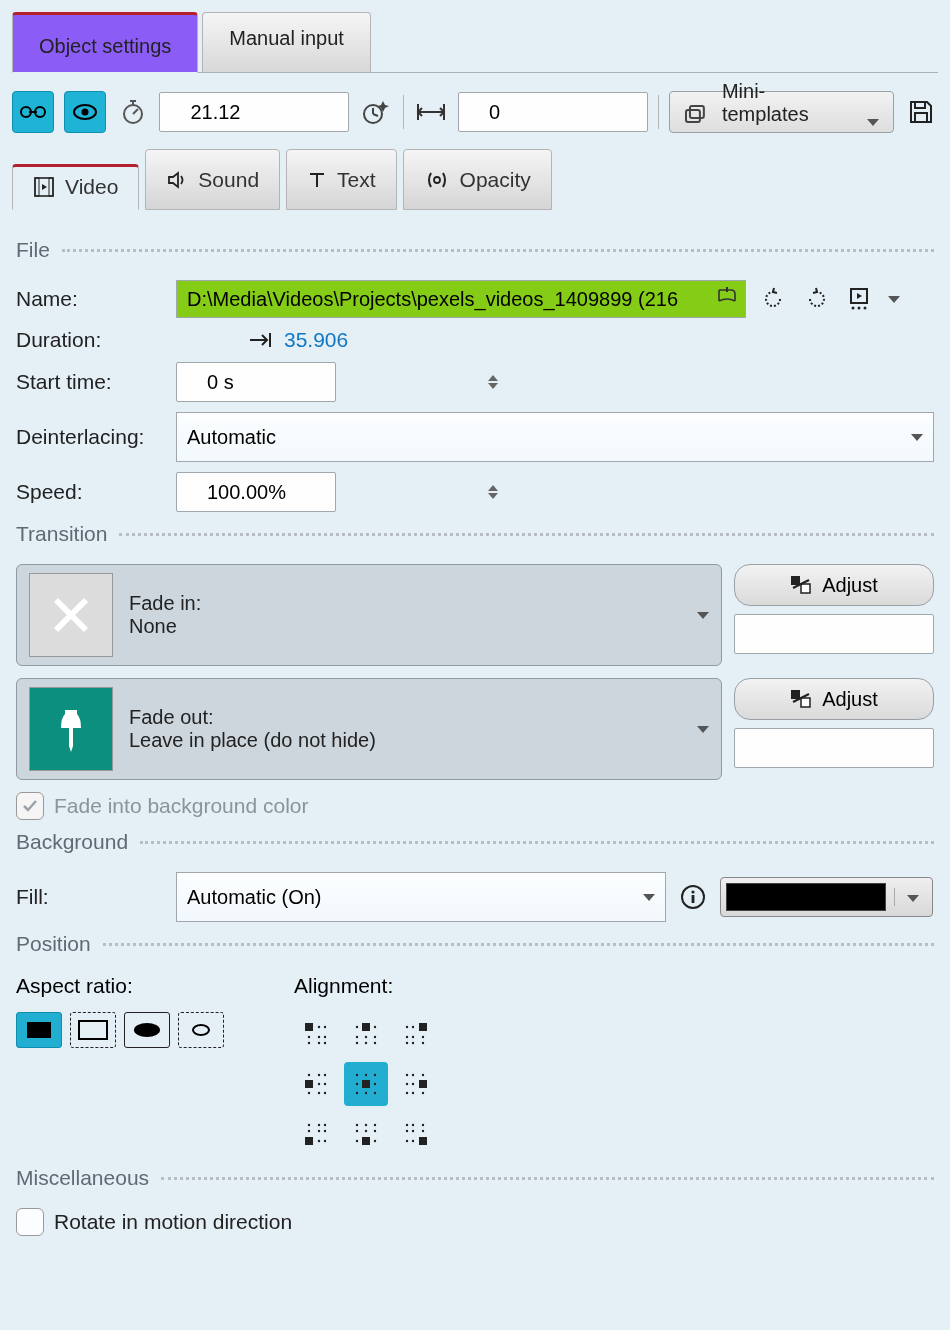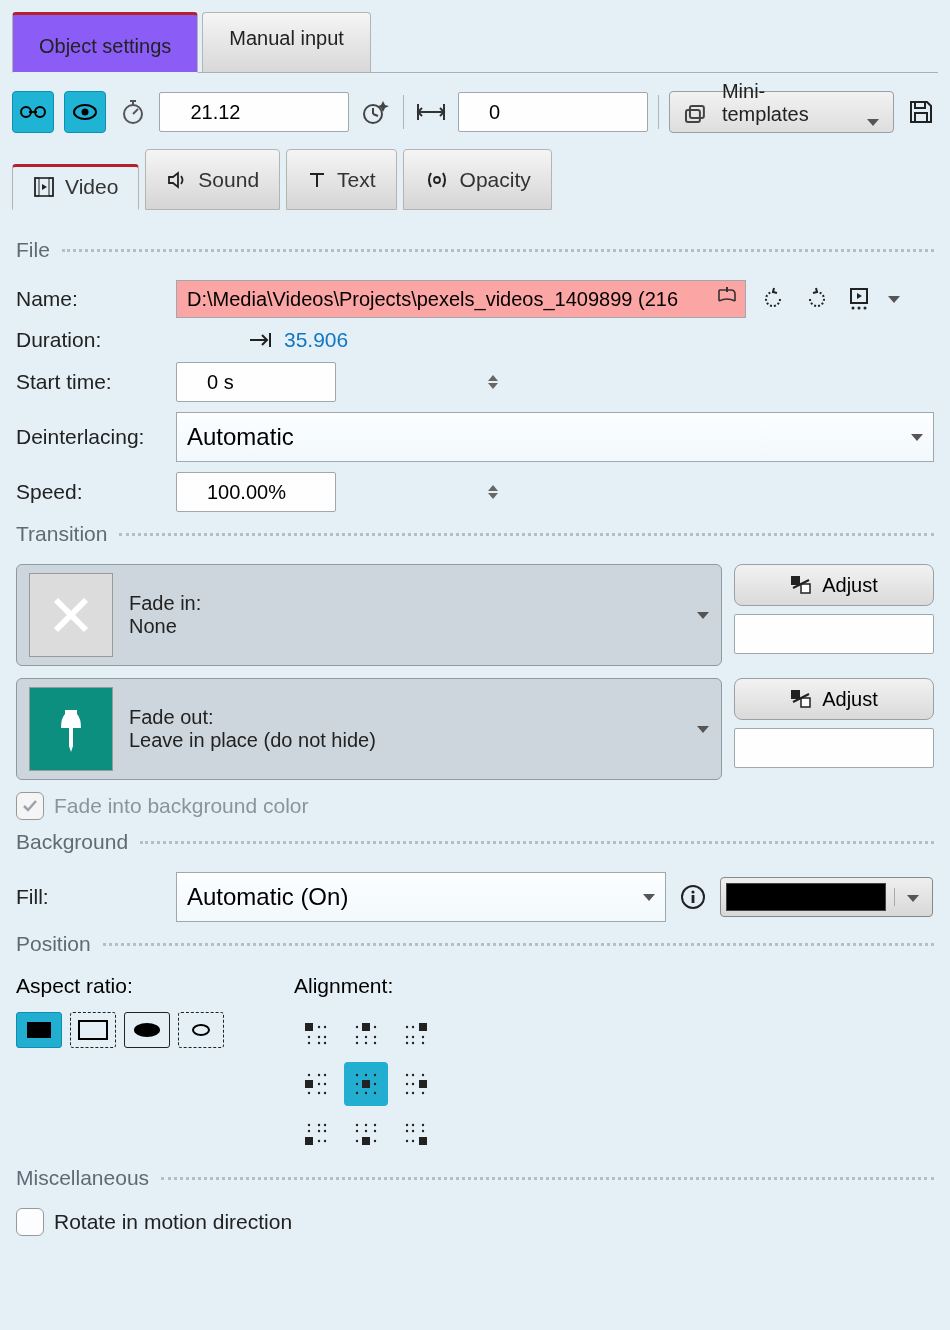--- a/index.html
+++ b/index.html
@@ -23,30 +23,30 @@
   .caret{width:0;height:0;border-left:6px solid transparent;border-right:6px solid transparent;border-top:7px solid #555;display:inline-block;}
   .sub-tabs{display:flex;gap:6px;}
   .sub-tab{display:flex;align-items:center;gap:10px;padding:10px 20px;font-size:21px;background:linear-gradient(#f5f5f5,#d5d5d5);border:1px solid #b4b4b4;border-radius:4px 4px 0 0;cursor:pointer;color:#333;}
   .sub-tab.active{background:#e5eff6;border-top:3px solid #b5202f;padding-top:8px;border-bottom:1px solid #e5eff6;margin-top:15px;}
   .content{padding:18px 4px;}
   .sec-title{display:flex;align-items:center;font-size:21px;color:#5e6a74;margin:10px 0 18px 0;}
   .sec-title::after{content:"";flex:1;margin-left:12px;border-top:3px dotted #b6bec4;}
   .row{display:flex;align-items:center;gap:10px;margin:10px 0;}
   .lbl{font-size:21px;color:#222;width:150px;flex-shrink:0;}
   .text-input{flex:1;border:1px solid #a0a8ae;background:#fdfeff;font-size:20px;padding:6px 10px;height:38px;outline:none;}
-  .select{flex:1;border:1px solid #a0a8ae;background:linear-gradient(#fcfeff,#f2f8fc);font-size:24px;padding:24px 10px;height:38px;display:flex;align-items:center;justify-content:space-between;}
+  .select{flex:1;border:1px solid #a0a8ae;background:linear-gradient(#fcfeff,#f2f8fc);font-size:20px;padding:24px 10px;height:38px;display:flex;align-items:center;justify-content:space-between;}
   .link-val{color:#1078c2;font-size:21px;}
   .trans{display:flex;gap:12px;align-items:stretch;margin-bottom:12px;}
   .trans-card{flex:1;display:flex;align-items:center;gap:16px;background:#cdd6dd;border:1px solid #8f99a0;border-radius:6px;padding:8px 12px;min-height:98px;}
   .thumb{width:84px;height:84px;border:1px solid #999;display:flex;align-items:center;justify-content:center;flex-shrink:0;}
   .thumb-x{background:#dcdcdc;}
   .thumb-pin{background:#0d8f80;}
   .trans-text{flex:1;display:flex;flex-direction:column;font-size:20px;color:#222;}
   .adjust-col{width:200px;display:flex;flex-direction:column;gap:8px;}
-  .adjust-btn{display:flex;align-items:center;justify-content:center;gap:10px;background:linear-gradient(#f2f2f2,#dadada);border:1px solid #9aa0a6;border-radius:8px;height:42px;font-size:20px;}
+  .adjust-btn{display:flex;align-items:center;justify-content:center;gap:10px;background:linear-gradient(#f2f2f2,#dadada);border:1px solid #9aa0a6;border-radius:16px;height:42px;font-size:20px;}
   .disabled-input{color:#888;text-align:right;}
   .checkbox{width:28px;height:28px;border:1px solid #999;border-radius:6px;background:#f5f5f5;display:flex;align-items:center;justify-content:center;}
   .color-swatch{display:flex;align-items:center;border:1px solid #888;border-radius:4px;background:linear-gradient(#efefef,#d8d8d8);padding:5px;}
   .swatch-black{width:160px;height:28px;background:#000;border:1px solid #444;}
   .aspect-grp,.align-grp{display:flex;gap:8px;}
   .aspect-btn{width:46px;height:36px;border:1px dashed #222;display:flex;align-items:center;justify-content:center;border-radius:3px;cursor:pointer;}
   .aspect-btn.sel{background:#21aed1;border:1px solid #0f8fb0;}
   .align-grid{display:grid;grid-template-columns:repeat(3,44px);grid-template-rows:repeat(3,44px);gap:6px;}
   .align-cell{border-radius:4px;display:flex;align-items:center;justify-content:center;cursor:pointer;}
   .align-sel{background:#21aed1;}
@@ -168,21 +168,21 @@
   </div>
 </div>
 
 <div class="content">
 
   <div class="sec-title">File</div>
 
   <div class="row">
     <div class="lbl">Name:</div>
     <div style="position:relative;flex:1;max-width:570px;">
-      <input class="text-input" style="width: 100%; padding-right: 38px; background: #fca5a5;" value="D:\Media\Videos\Projects\pexels_videos_1409899 (216">
+      <input class="text-input" style="width: 100%; padding-right: 38px; background: #84cc16;" value="D:\Media\Videos\Projects\pexels_videos_1409899 (216">
       <svg width="22" height="24" viewBox="0 0 22 24" style="position:absolute;right:8px;top:7px;">
             <path d="M3 3 H15 Q19 3 19 7 V14 M3 3 V14 M3 14 Q11 10 19 14" fill="none" stroke="#333" stroke-width="1.6"></path>
             <rect x="10" y="0" width="2" height="5" fill="#333"></rect>
           </svg>
     </div>
     <div class="icon-btn">
           <svg width="26" height="26" viewBox="0 0 26 26">
             <path d="M20 13 A7 7 0 1 1 13 6" fill="none" stroke="#222" stroke-width="2" stroke-dasharray="2 2"></path>
             <path d="M14 2 L13 6 L17 7" fill="none" stroke="#222" stroke-width="2"></path>
           </svg>

